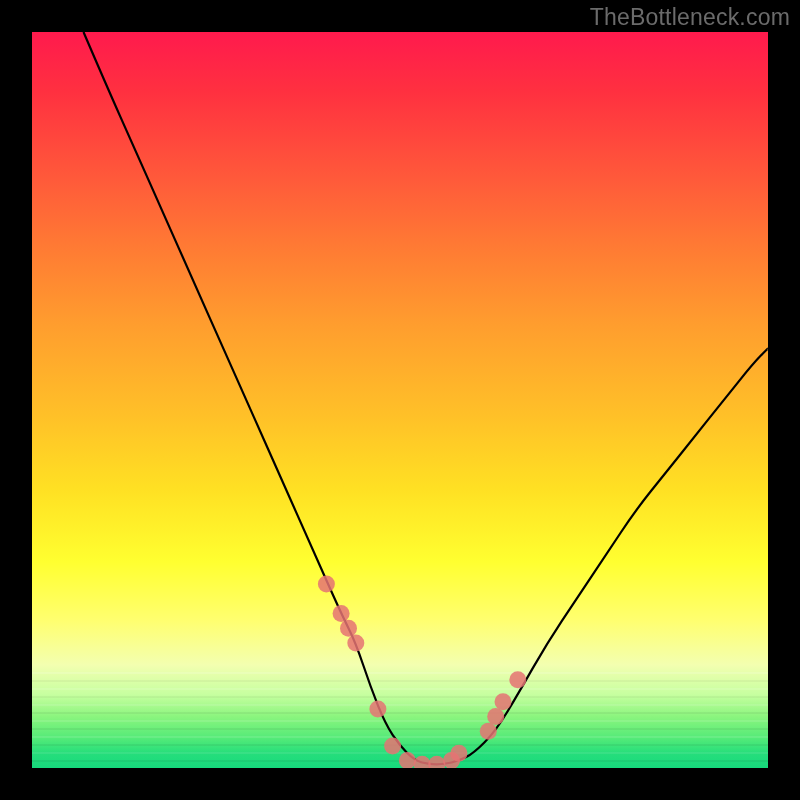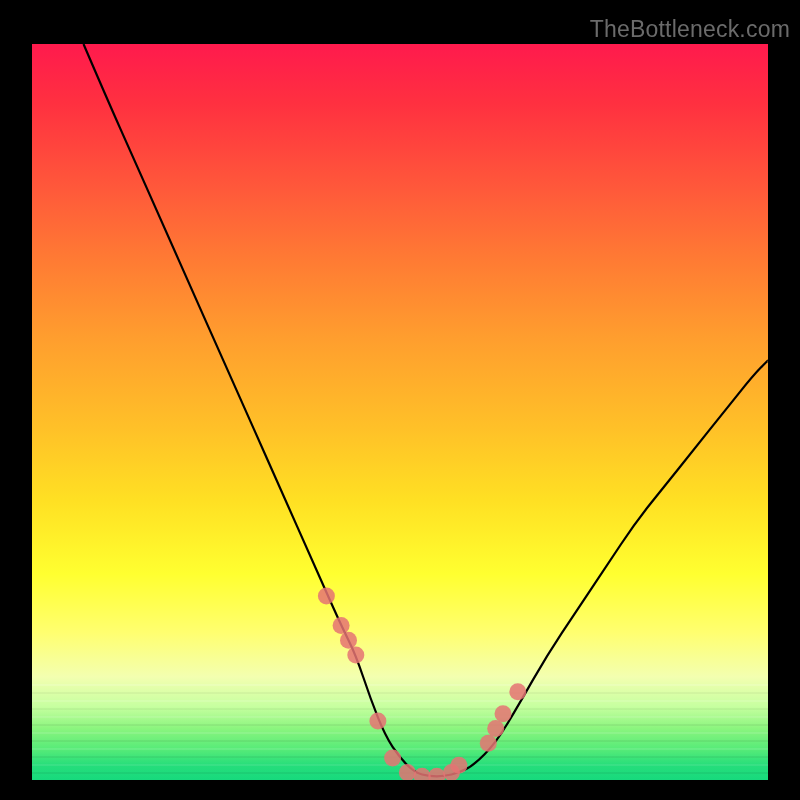--- a/index.html
+++ b/index.html
@@ -6,21 +6,21 @@
     margin: 0;
     padding: 0;
     width: 800px;
     height: 800px;
     overflow: hidden;
     background: #000;
     font-family: Arial, Helvetica, sans-serif;
   }
   .frame {
     position: absolute;
-    top: 12px;
+    top: 0;
     left: 0;
     width: 800px;
     height: 624px;
     background: #000;
   }
   .plot-area {
     position: absolute;
     top: 32px;
     left: 32px;
     width: 736px;

